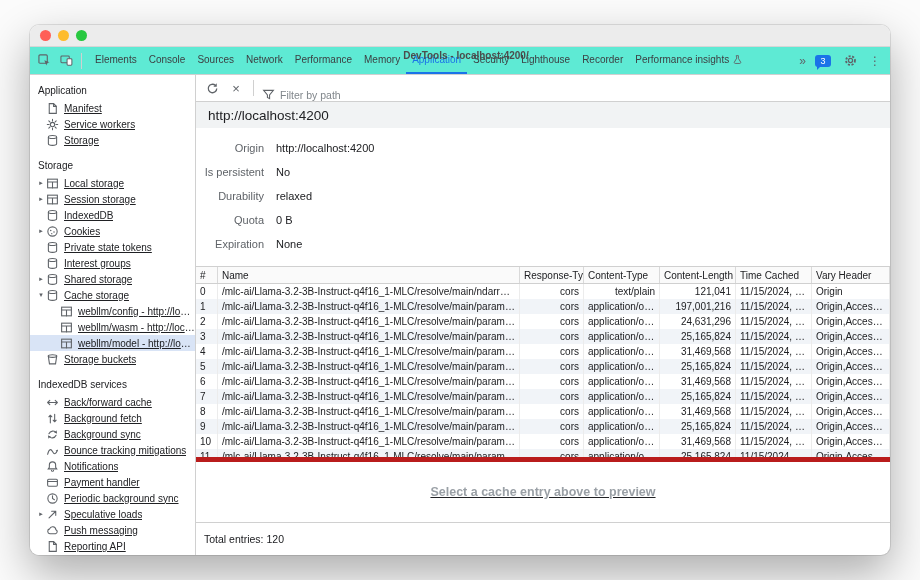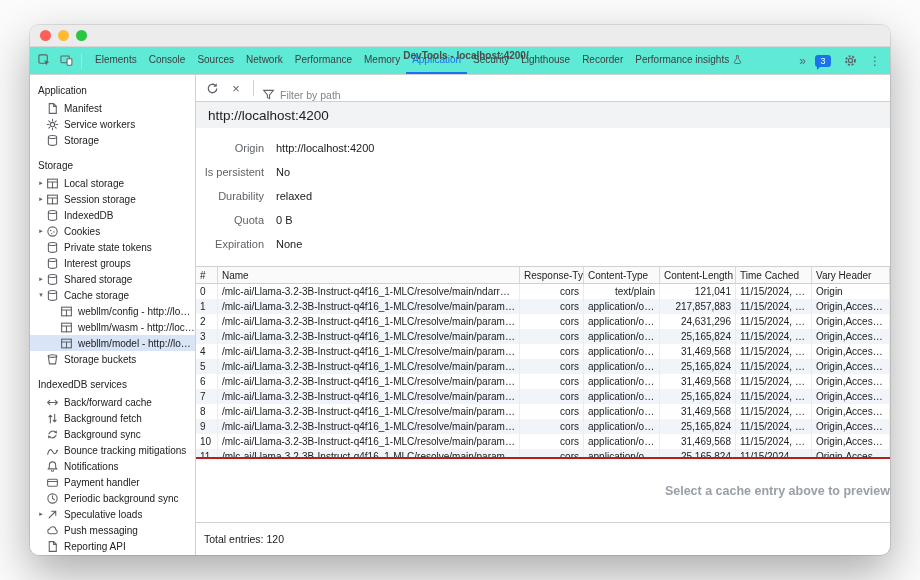--- a/index.html
+++ b/index.html
@@ -36,21 +36,21 @@
   .wbody { flex:1; display:flex; min-height:0; }
   .sidebar { width:166px; flex:0 0 auto; border-right:1px solid #d0d0d0; background:#fff; overflow:hidden; padding-top:4px; }
   .sb-header { padding:6px 8px 4px; font-size:10px; color:#202124; }
   .sb-header + .sb-header, .sb-item + .sb-header { margin-top:6px; }
   .sb-item { display:flex; align-items:center; height:16px; padding-left:6px; font-size:10px; white-space:nowrap; overflow:hidden; cursor:default; }
   .sb-item .arrow { width:10px; flex:0 0 auto; font-size:7px; color:#5f6368; text-align:center; }
   .sb-item .icon { width:13px; height:13px; flex:0 0 auto; margin-right:5px; display:inline-flex; }
   .icon svg { width:100%; height:100%; }
   .sb-item.child { padding-left:20px; }
   .sb-item.selected { background:#d9e4f6; }
-  .sb-label { overflow:hidden; text-overflow:ellipsis; }
+  .sb-label { overflow:hidden; text-overflow:ellipsis;text-decoration:underline; }
   
   .main { flex:1; min-width:0; display:flex; flex-direction:column; }
   .ptoolbar { height:27px; flex:0 0 auto; border-bottom:1px solid #d0d0d0; display:flex; align-items:center; gap:4px; padding:0 6px; }
   .filter { display:flex; align-items:center; gap:5px; color:#80868b; font-size:10.5px;margin-top:13px; }
   .xglyph { font-size:13px; line-height:1; }
   .origin-band { height:26px; flex:0 0 auto; background:#f1f3f4; display:flex; align-items:center;
     padding:0 12px; font-size:13.5px; font-weight:500; color:#202124; }
   .meta { flex:0 0 auto; padding:8px 0 10px; }
   .meta-row { display:flex; align-items:center; height:24px; font-size:11px; }
   .meta-label { width:68px; flex:0 0 auto; text-align:right; color:#5f6368; }
@@ -58,21 +58,21 @@
   
   .gridwrap { flex:0 0 auto; border-top:1px solid #d0d0d0; }
   .g-header, .g-row { display:grid; grid-template-columns:22px 1fr 64px 76px 76px 76px 78px; }
   .g-header { height:17px; background:#fafafa; border-bottom:1px solid #d0d0d0; font-size:10px; color:#202124; }
   .g-hcell { padding:0 4px; display:flex; align-items:center; border-right:1px solid #d9d9d9; overflow:hidden; white-space:nowrap; }
   .g-body { height:173px; overflow:hidden; }
   .g-row { height:15px; font-size:10px; }
   .g-row:nth-child(even) { background:#f1f4f8; }
   .g-cell { padding:0 4px; line-height:15px; border-right:1px solid #ececec; overflow:hidden; white-space:nowrap; text-overflow:ellipsis; }
   .r { text-align:right; }
-  .preview { flex:1; min-height:0; border-top:2px solid #b91c1c; display:flex; align-items:center; justify-content:flex-end; }
+  .preview { flex:1; min-height:0; border-top:5px solid #b91c1c; display:flex; align-items:center; justify-content:center;text-decoration:underline; }
   .preview-text { color:#9aa0a6; font-weight:700; font-size:12.5px; }
   .statusbar { height:20px; flex:0 0 auto; border-top:1px solid #d0d0d0; display:flex; align-items:center; padding:16px 8px; font-size:10.5px; }
 </style>
 </head>
 <body>
 
 <div class="window">
 
   <div class="titlebar">
     <div class="lights">
@@ -475,21 +475,21 @@
               <div class="g-cell r">text/plain</div>
               <div class="g-cell r">121,041</div>
               <div class="g-cell">11/15/2024, 10…</div>
               <div class="g-cell">Origin</div>
             </div>
             <div class="g-row">
               <div class="g-cell">1</div>
               <div class="g-cell">/mlc-ai/Llama-3.2-3B-Instruct-q4f16_1-MLC/resolve/main/params_s…</div>
               <div class="g-cell r">cors</div>
               <div class="g-cell r">application/oc…</div>
-              <div class="g-cell r">217,857,883</div>
+              <div class="g-cell r">197,001,216</div>
               <div class="g-cell">11/15/2024, 10…</div>
               <div class="g-cell">Origin,Access…</div>
             </div>
             <div class="g-row">
               <div class="g-cell">2</div>
               <div class="g-cell">/mlc-ai/Llama-3.2-3B-Instruct-q4f16_1-MLC/resolve/main/params_s…</div>
               <div class="g-cell r">cors</div>
               <div class="g-cell r">application/oc…</div>
               <div class="g-cell r">24,631,296</div>
               <div class="g-cell">11/15/2024, 10…</div>

